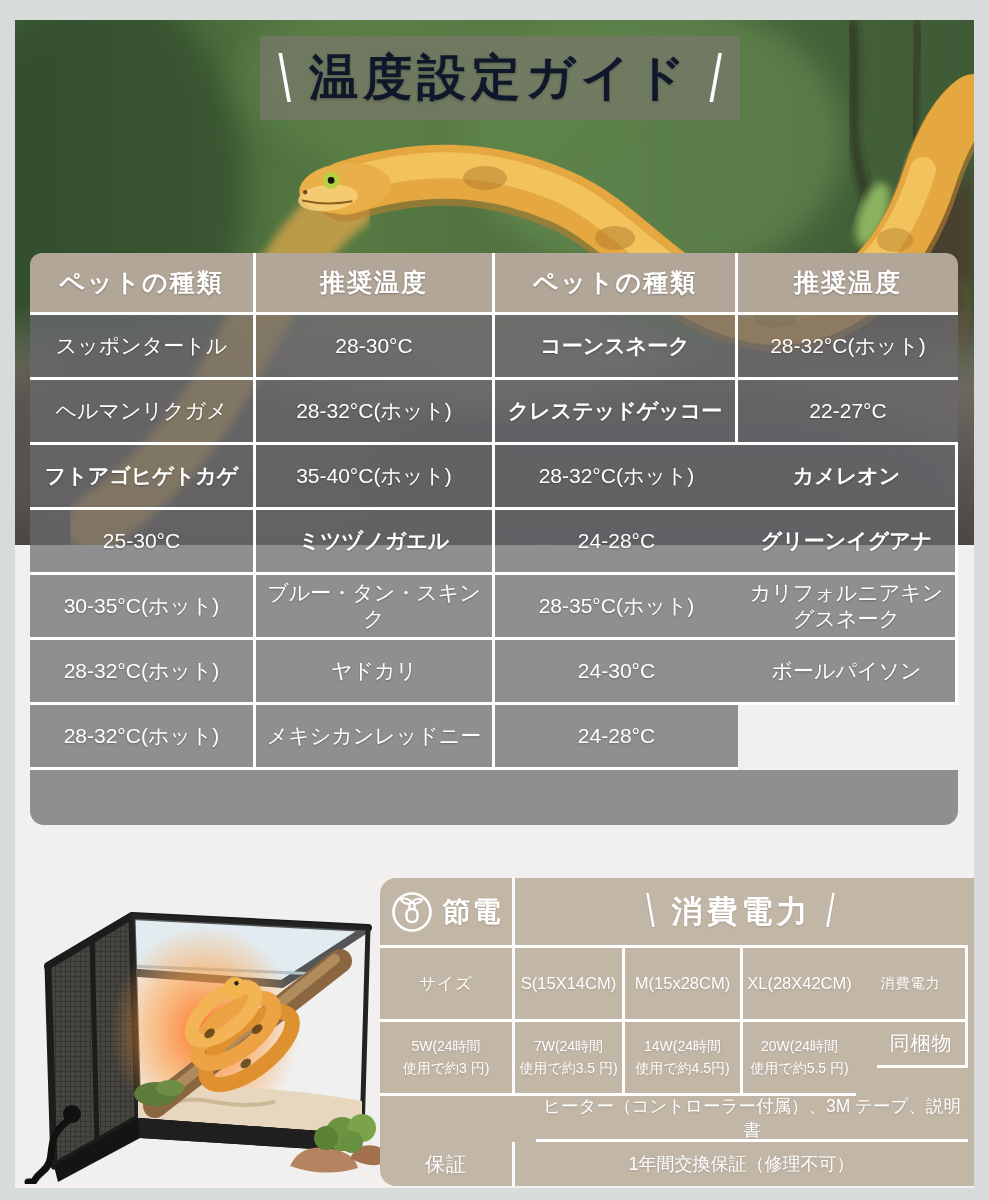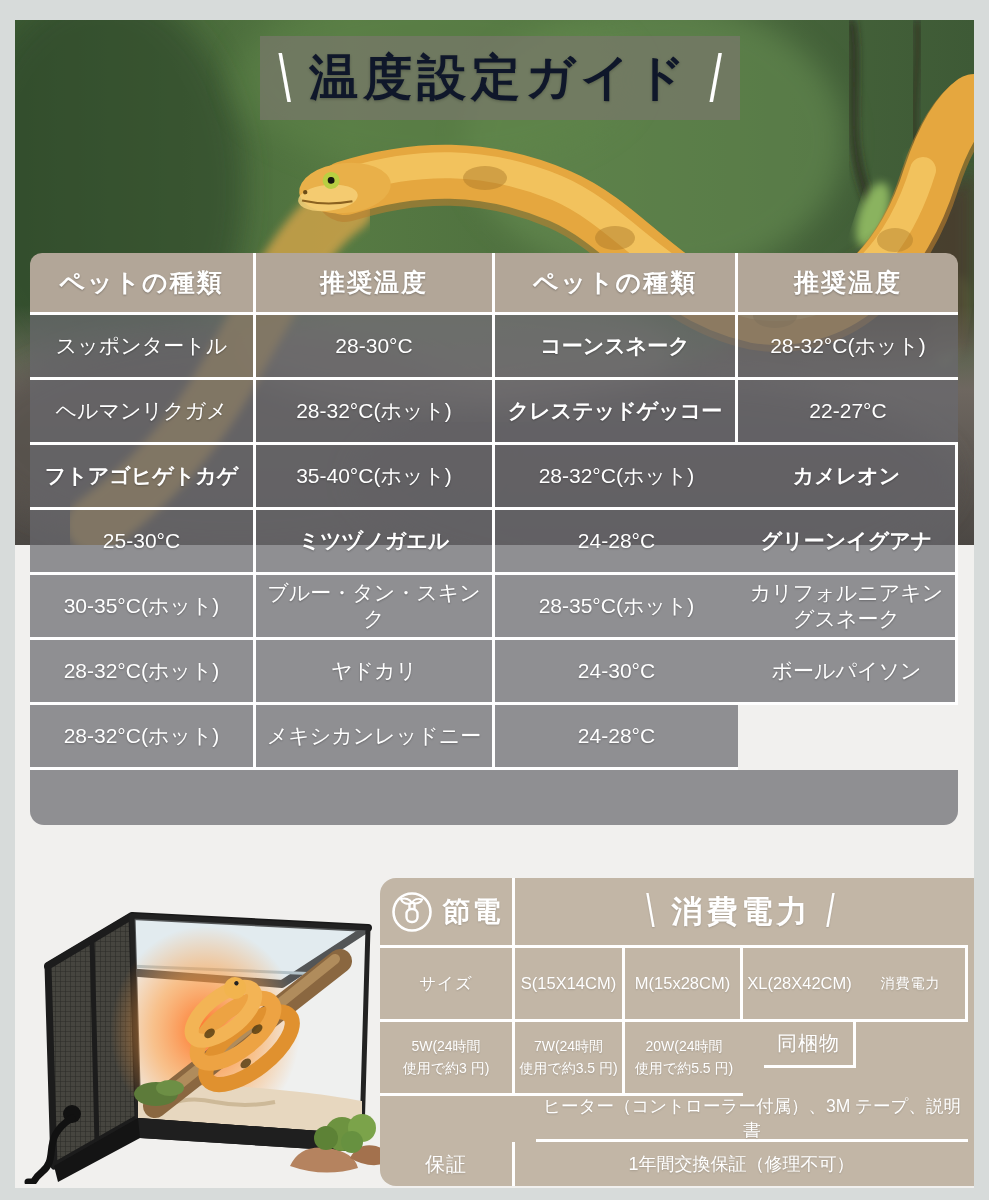--- a/index.html
+++ b/index.html
@@ -262,20 +262,24 @@
 
       <div class="scell s-label r-power">消費電力</div>
       <div class="scell r-power">
         <span>5W(24時間</span>
         <span>使用で約3 円)</span>
       </div>
       <div class="scell r-power">
         <span>7W(24時間</span>
         <span>使用で約3.5 円)</span>
       </div>
+      <div class="scell r-power">
+        <span>14W(24時間</span>
+        <span>使用で約4.5円)</span>
+      </div>
       <div class="scell r-power lastcol">
         <span>20W(24時間</span>
         <span>使用で約5.5 円)</span>
       </div>
 
       <div class="scell s-label r-incl">同梱物</div>
       <div class="scell r-incl val lastcol">ヒーター（コントローラー付属）、3M テープ、説明書</div>
 
       <div class="scell s-label r-warr lastrow">保証</div>
       <div class="scell r-warr val lastcol lastrow">1年間交換保証（修理不可）</div>

